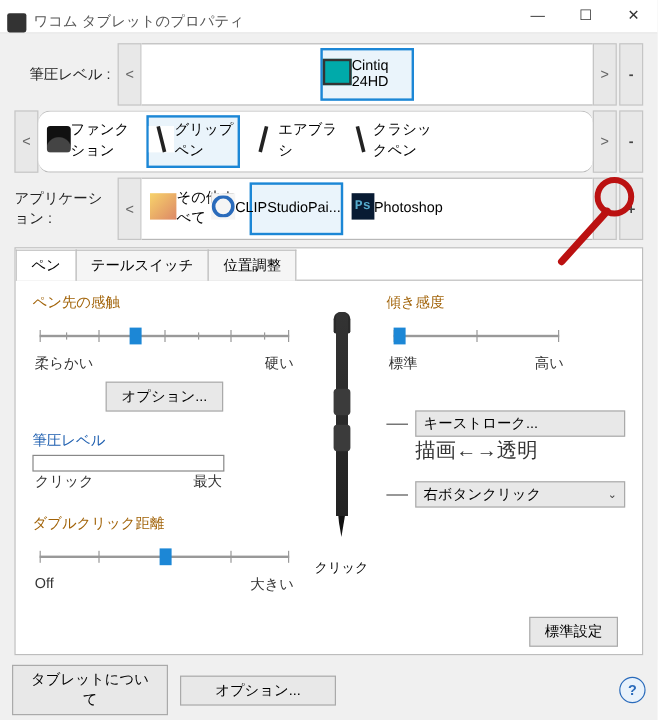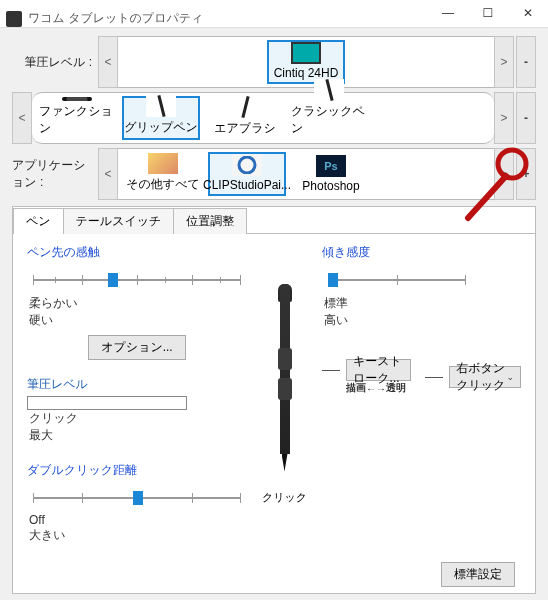--- a/index.html
+++ b/index.html
@@ -8,23 +8,23 @@
   .titlebar .icon { width: 16px; height: 16px; margin: 0 6px; background: #333; border-radius: 2px; }
   .titlebar .title { flex: 1; color: #555; }
   .winbtn { width: 40px; height: 28px; display:flex; align-items:center; justify-content:center; color:#333; }
 
   .main { padding: 8px 12px 4px 12px; background:#f0f0f0; }
   .row { display:flex; align-items:stretch; margin-bottom:4px; }
   .rowlabel { width: 86px; display:flex; align-items:center; justify-content:flex-end; padding-right:6px; color:#222; }
   .navbtn { width:20px; background:#e8e8e8; border:1px solid #c5c5c5; display:flex;align-items:center;justify-content:center; color:#666; }
   .strip { flex:1; background:#fff; border:1px solid #b8b8b8; border-left:none; border-right:none; display:flex; align-items:center; justify-content:center; gap:6px; padding:3px 6px; height:52px;}
   .plusbtn { width:20px; background:#e8e8e8; border:1px solid #c5c5c5; display:flex;align-items:center;justify-content:center;color:#444;font-weight:bold; margin-left:2px;}
-  .card { width:78px; height:44px; border:1px solid transparent; display:flex; flex-direction:column; align-items:center; justify-content:flex-end; font-size:10px; padding-bottom:2px; }
+  .card { width:78px; height:44px; border:1px solid transparent; display:flex; flex-direction:row; align-items:center; justify-content:flex-end; font-size:10px; padding-bottom:2px; }
   .card.sel { border:2px solid #1c87d6; background:#eaf4fb; }
-  .card .cicon { width:30px; height:22px; background:#111; margin-bottom:2px; }
+  .card .cicon { width:30px; height:22px; background:#111; margin-bottom:2px;font-family:Liberation Mono, monospace; }
   .card .cicon.disp { background:#0aa; border:2px solid #333; }
   .card .cicon.func { background:#111; border-radius:3px; background-image: radial-gradient(circle at 50% 90%, #444 10px, #111 11px);}
   .card .cicon.pen { background:#fff; }
   .card .cicon.air { background:#fff; }
   .card .cicon.cpen { background:#fff; }
   .card .cicon.app { background:#fff; }
   .card .cicon.csp { background:#f5f5f5;}
   .card .cicon.ps { background:#081b33; color:#5ac; display:flex;align-items:center;justify-content:center;font-weight:bold;font-size:11px;}
   .penshape { width: 3px; height: 22px; background:#222; transform: rotate(-14deg); margin: 0 auto;}
   .penshape2 { width: 3px; height: 22px; background:#222; transform: rotate(14deg); margin: 0 auto;}
@@ -33,40 +33,40 @@
   .tabsbar { display:flex; border-bottom:1px solid #bdbdbd; }
   .tab { padding:4px 12px; border:1px solid #bdbdbd; border-bottom:none; background:#fff; margin-right:-1px; position:relative; top:1px; }
   .tab.active { background:#fff; }
   .tab.inactive { background:#f5f5f5; }
   .tabbody { padding:10px 14px 12px 14px; display:flex; gap:10px; }
   .col { display:flex; flex-direction:column; }
   .left { width: 220px; }
   .mid { width: 55px; align-items:center; justify-content:center; }
   .right { flex:1; }
 
-  .group-title { color:#1d4ed8; font-weight:normal; margin-bottom:4px; }
+  .group-title { color:#a16207; font-weight:normal; margin-bottom:4px; }
   .slider { width:100%; height:30px; position:relative; }
   .track { position:absolute; left:6px; right:6px; top:14px; height:2px; background:#999; }
   .tick { position:absolute; top:10px; width:1px; height:10px; background:#999; }
   .thumb { position:absolute; top:8px; width:10px; height:14px; background:#1c87d6; }
-  .sliderlabels { display:flex; justify-content:space-between; font-size:11px; color:#333; padding: 0 2px; flex-direction: column;}
+  .sliderlabels { display:flex; justify-content:space-between; font-size:11px; color:#333; padding: 0 2px;}
   .btn { background:#e8e8e8; border:1px solid #aaa; padding:3px 12px; }
   .btn.center { display:block; margin: 6px auto 10px; }
   .subhead { color:#2060b0; margin-top:6px; margin-bottom:3px; }
   .bar { height:14px; background:#fff; border:1px solid #888; width: 160px; }
 
   .penimg { width:26px; height:200px; position:relative; }
   .penbody { position:absolute; left:8px; top:0; width:10px; height:170px; background:linear-gradient(#333,#222); border-radius:4px 4px 0 0;}
   .pentip { position:absolute; left:10px; top:170px; width:6px; height:18px; background:#111; clip-path: polygon(0 0,100% 0,50% 100%);}
   .penbtn { position:absolute; left:6px; width:14px; height:22px; background:#3b3b3b; border-radius:3px; }
   .penbtn.b1 { top:64px; }
   .penbtn.b2 { top:94px; }
   .pencap {position:absolute;left:6px;top:0;width:14px;height:18px;border-radius:6px 6px 2px 2px;background:#2a2a2a;}
 
-  .rgroup { display:flex; flex-direction:row; gap:14px; }
+  .rgroup { display:flex; flex-direction:column; gap:14px; }
   .rline { display:flex; align-items:center; gap:6px; }
   .rline .connector { width:18px; height:1px; background:#555; }
   .selbox { flex:1; height:22px; background:#e8e8e8; border:1px solid #aaa; display:flex; align-items:center; padding:0 6px; justify-content:space-between; }
   .selbox .chev { font-size:9px; color:#444; }
 
   .bottom { display:flex; justify-content:flex-end; padding: 6px 20px; }
   .footer { display:flex; align-items:center; padding: 4px 10px 8px; gap:10px; }
   .helpbtn { width:22px;height:22px;border-radius:11px;border:1px solid #2a6bbb;background:#e9f2fb;color:#2a6bbb;display:flex;align-items:center;justify-content:center;font-weight:bold; }
 
   
@@ -235,40 +235,41 @@
         <div style="height:30px"></div>
         <div class="rgroup">
           <div>
             <div class="rline">
                 <div class="connector"></div>
               <div class="selbox">
                   <span>キーストローク...</span>
                   <span class="chev"></span>
                 </div>
             </div>
-            <div style="padding-left:24px;font-size:10px;color:#333;font-weight:bold;">描画←→透明</div>
+            <div style="padding-left:24px;font-size:17px;color:#333;">描画←→透明</div>
           </div>
           <div class="rline">
               <div class="connector"></div>
             <div class="selbox">
                 <span>右ボタンクリック</span>
                 <span class="chev">⌄</span>
               </div>
           </div>
         </div>
       </div>
     </div>
     <div class="bottom">
       <button class="btn">標準設定</button>
     </div>
   </div>
 
 </div>
 
 <div class="footer">
+  <button class="btn" style="width:130px;">タブレットについて</button>
   <button class="btn" style="width:130px;">オプション...</button>
   <div style="flex:1"></div>
   <div class="helpbtn">?</div>
 </div>
 
 <svg class="anno-svg" width="548" height="600">
   <circle cx="512" cy="164" r="14" fill="none" stroke="#b11" stroke-width="5"></circle>
   <line x1="506" y1="176" x2="468" y2="218" stroke="#b11" stroke-width="6" stroke-linecap="round"></line>
 </svg>
 <div class="anno">

